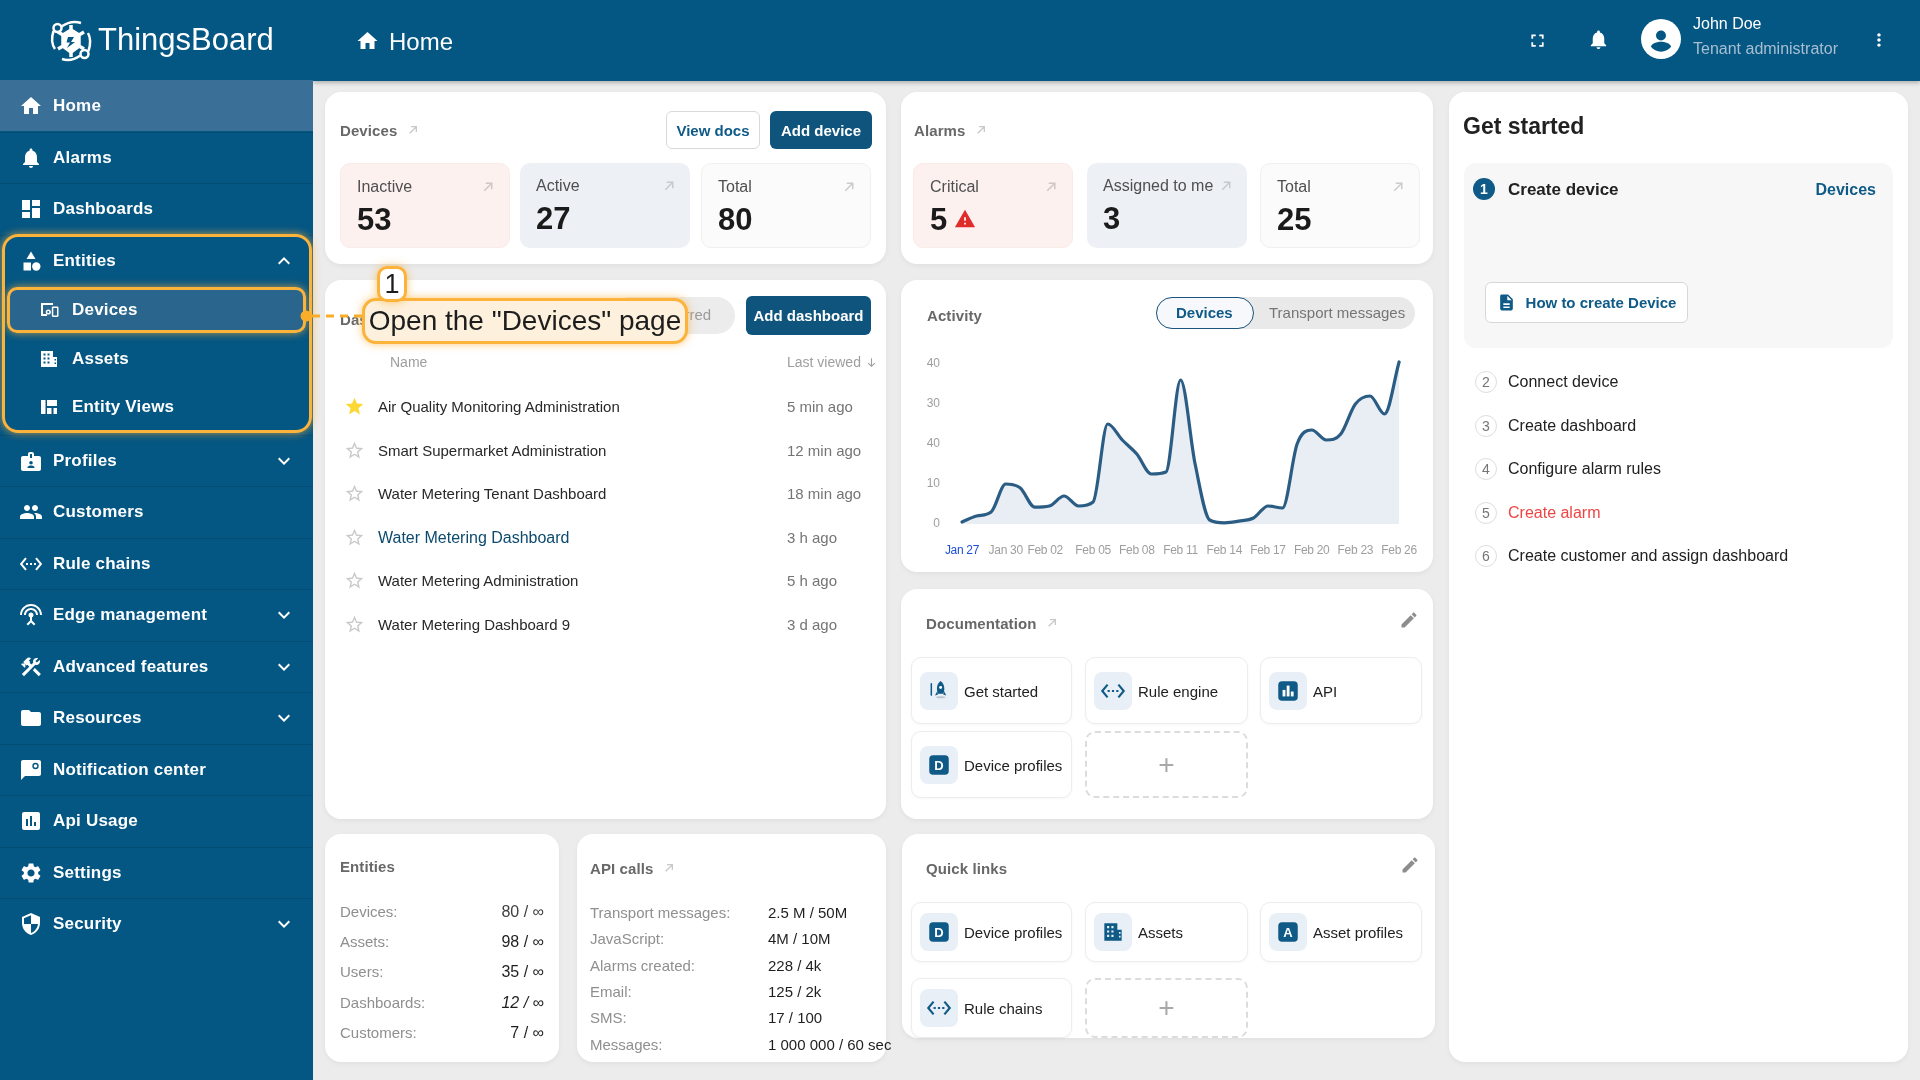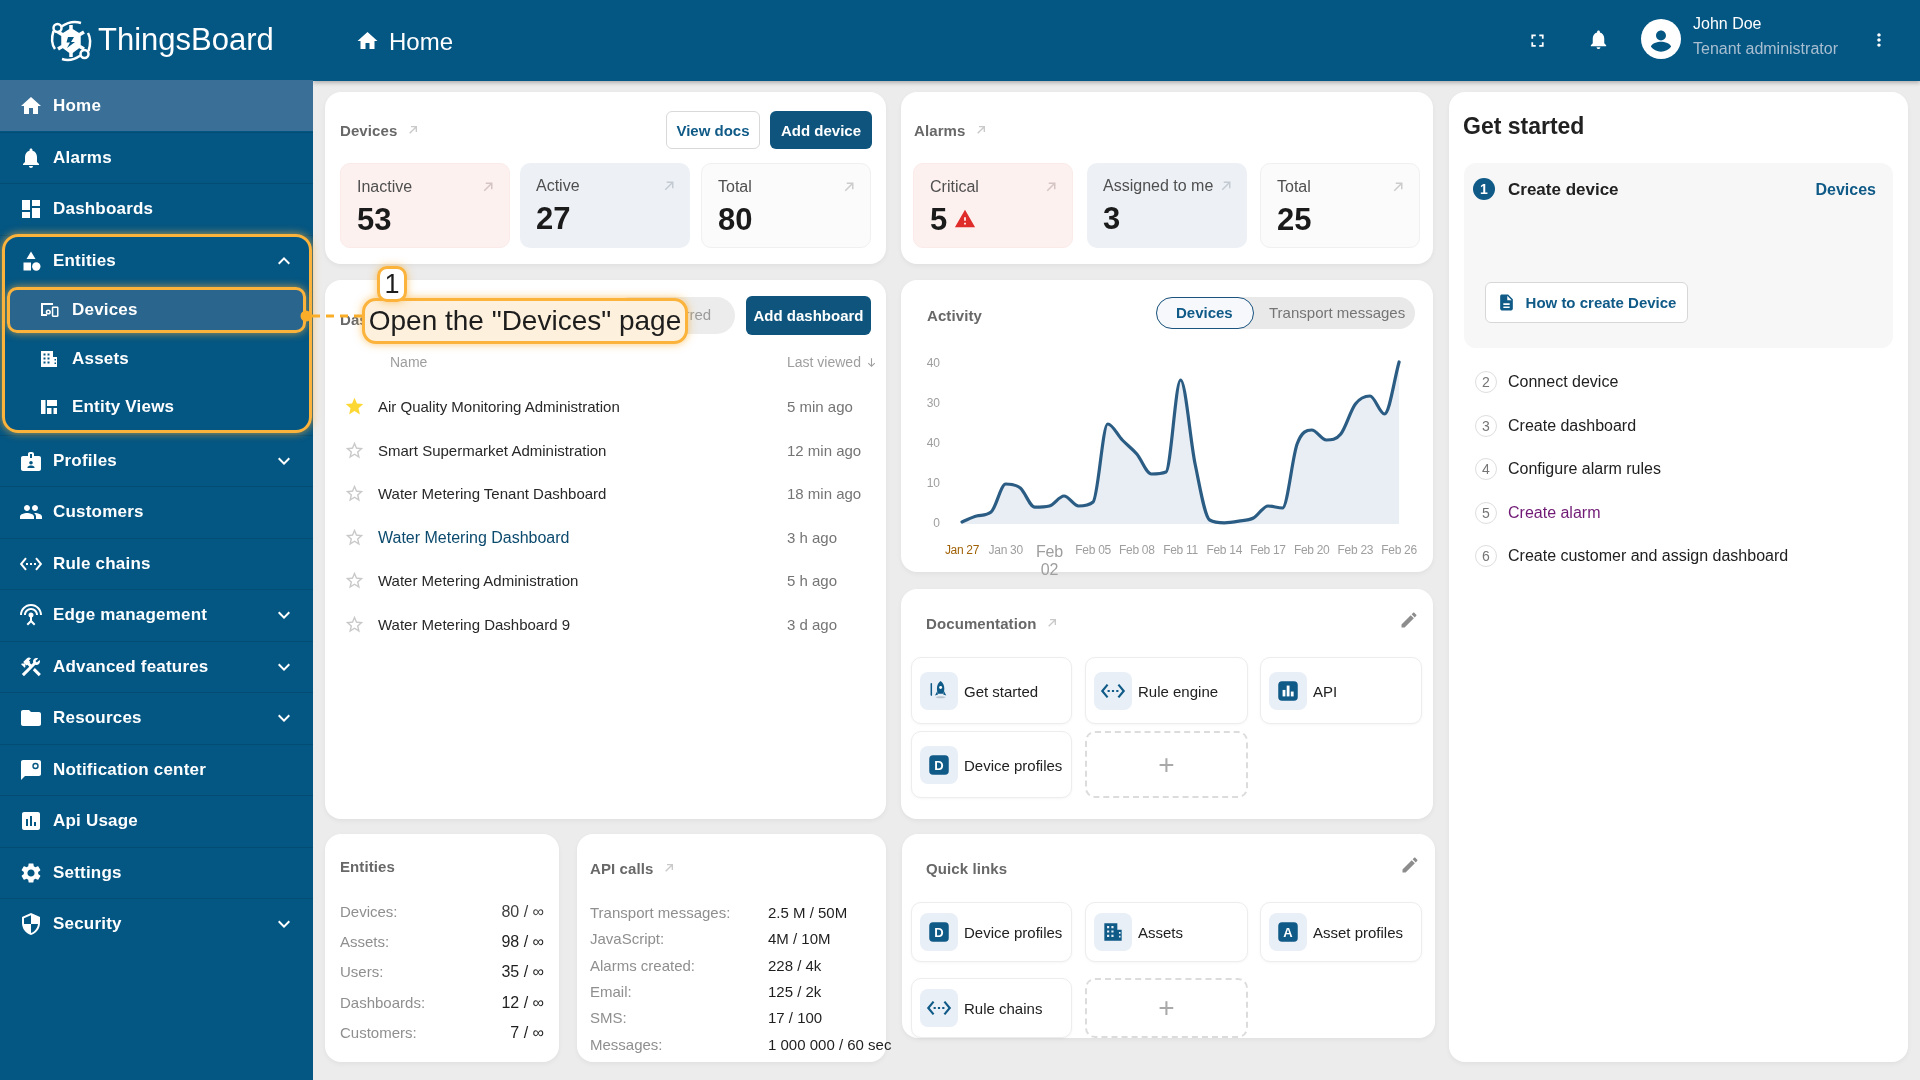--- a/index.html
+++ b/index.html
@@ -158,23 +158,23 @@
     <div class="abs" style="left:255px;top:17px;width:259px;height:32px;background:#e9e9e9;border-radius:16px;"></div>
     <div class="abs" style="left:255px;top:17px;width:98px;height:32px;background:#f6f8fb;border:1.5px solid #19537e;border-radius:16px;"></div>
     <div class="abs" style="left:275px;top:24px;font-size:15px;font-weight:bold;color:#0f5a87;">Devices</div>
     <div class="abs" style="left:368px;top:24px;font-size:15px;color:#757575;">Transport messages</div>
     <div id="chart">
         <div class="abs" style="right:493px;top:236px;font-size:12px;color:#9e9e9e;">0</div>
         <div class="abs" style="right:493px;top:196px;font-size:12px;color:#9e9e9e;">10</div>
         <div class="abs" style="right:493px;top:156px;font-size:12px;color:#9e9e9e;">40</div>
         <div class="abs" style="right:493px;top:116px;font-size:12px;color:#9e9e9e;">30</div>
         <div class="abs" style="right:493px;top:76px;font-size:12px;color:#9e9e9e;">40</div>
-        <div class="abs" style="left:39px;top:263px;width:44px;text-align:center;font-size:12px;color:#a16207;letter-spacing:-0.3px;">Jan 27</div>
+        <div class="abs" style="left:39px;top:263px;width:44px;text-align:center;font-size:12px;color:#1d4ed8;letter-spacing:-0.3px;">Jan 27</div>
         <div class="abs" style="left:82.71000000000001px;top:263px;width:44px;text-align:center;font-size:12px;color:#9e9e9e;letter-spacing:-0.3px;">Jan 30</div>
-        <div class="abs" style="left:126.42000000000002px;top:263px;width:44px;text-align:center;font-size:16px;color:#9e9e9e;letter-spacing:-0.3px;">Feb 02</div>
+        <div class="abs" style="left:126.42000000000002px;top:263px;width:44px;font-size:12px;color:#9e9e9e;letter-spacing:-0.3px;">Feb 02</div>
         <div class="abs" style="left:170.13px;top:263px;width:44px;text-align:center;font-size:12px;color:#9e9e9e;letter-spacing:-0.3px;">Feb 05</div>
         <div class="abs" style="left:213.84px;top:263px;width:44px;text-align:center;font-size:12px;color:#9e9e9e;letter-spacing:-0.3px;">Feb 08</div>
         <div class="abs" style="left:257.55px;top:263px;width:44px;text-align:center;font-size:12px;color:#9e9e9e;letter-spacing:-0.3px;">Feb 11</div>
         <div class="abs" style="left:301.26px;top:263px;width:44px;text-align:center;font-size:12px;color:#9e9e9e;letter-spacing:-0.3px;">Feb 14</div>
         <div class="abs" style="left:344.97px;top:263px;width:44px;text-align:center;font-size:12px;color:#9e9e9e;letter-spacing:-0.3px;">Feb 17</div>
         <div class="abs" style="left:388.68px;top:263px;width:44px;text-align:center;font-size:12px;color:#9e9e9e;letter-spacing:-0.3px;">Feb 20</div>
         <div class="abs" style="left:432.39px;top:263px;width:44px;text-align:center;font-size:12px;color:#9e9e9e;letter-spacing:-0.3px;">Feb 23</div>
         <div class="abs" style="left:476.1px;top:263px;width:44px;text-align:center;font-size:12px;color:#9e9e9e;letter-spacing:-0.3px;">Feb 26</div>
         <svg class="abs" style="left:40px;top:75px;" width="485" height="178">
           <path d="M21.0 167.0C25.9 165.0 30.7 162.2 35.6 161.0C40.4 159.8 45.3 160.8 50.1 157.0C55.0 153.2 59.9 129.0 64.7 129.0C69.6 129.0 74.4 129.1 79.3 133.0C84.1 136.9 89.0 152.2 93.8 152.2C98.7 152.2 103.6 152.2 108.4 151.0C113.3 149.8 118.1 141.0 123.0 141.0C127.8 141.0 132.7 151.0 137.6 151.0C142.4 151.0 147.3 151.0 152.1 147.0C157.0 143.0 161.8 69.0 166.7 69.0C171.6 69.0 176.4 80.0 181.3 85.0C186.1 90.0 191.0 93.3 195.8 99.0C200.7 104.7 205.6 119.0 210.4 119.0C215.3 119.0 220.1 119.0 225.0 117.0C229.8 115.0 234.7 25.0 239.6 25.0C244.4 25.0 249.3 85.7 254.1 109.0C259.0 132.3 263.8 162.2 268.7 165.0C273.5 167.8 278.4 167.8 283.3 167.8C288.1 167.8 293.0 167.0 297.8 166.2C302.7 165.4 307.5 165.5 312.4 163.0C317.3 160.5 322.1 151.0 327.0 151.0C331.8 151.0 336.7 153.0 341.5 153.0C346.4 153.0 351.3 102.0 356.1 89.0C361.0 76.0 365.8 75.0 370.7 75.0C375.5 75.0 380.4 85.0 385.3 85.0C390.1 85.0 395.0 85.0 399.8 79.0C404.7 73.0 409.5 55.3 414.4 49.0C419.2 42.7 424.1 41.0 429.0 41.0C433.8 41.0 438.7 59.0 443.5 59.0C448.4 59.0 453.2 24.3 458.1 7.0L458.1 169 L21.0 169 Z" fill="#e9eef5"></path>
@@ -234,21 +234,21 @@
         <div class="plus">+</div>
       </div>
   </div>
 
   <div class="card" style="left:12px;top:753px;width:234px;height:228px;">
     <div class="abs" style="left:15px;top:24px;"><span class="ctitle">Entities</span></div>
     <div id="entrows">
         <div class="kv" style="left:15px;top:69px;width:204px;"><span class="k">Devices:</span><span style="float:right;color:#404040;font-size:16px;padding-left:20px;">80 / ∞</span></div>
         <div class="kv" style="left:15px;top:99.2px;width:204px;"><span class="k">Assets:</span><span style="float:right;color:#1f1f1f;font-size:16px;">98 / ∞</span></div>
         <div class="kv" style="left:15px;top:129.4px;width:204px;"><span class="k">Users:</span><span style="float:right;color:#1f1f1f;font-size:16px;">35 / ∞</span></div>
-        <div class="kv" style="left:15px;top:159.6px;width:204px;"><span class="k">Dashboards:</span><span style="float:right;color:#1f1f1f;font-size:16px;">12 / ∞</span></div>
+        <div class="kv" style="left:15px;top:159.6px;width:204px;"><span class="k">Dashboards:</span><span style="float:right;color:#1f1f1f;font-size:16px;font-style:italic;">12 / ∞</span></div>
         <div class="kv" style="left:15px;top:189.8px;width:204px;"><span class="k">Customers:</span><span style="float:right;color:#1f1f1f;font-size:16px;">7 / ∞</span></div>
       </div>
   </div>
 
   <div class="card" style="left:264px;top:753px;width:309px;height:228px;">
     <div class="abs" style="left:13px;top:26px;"><span class="ctitle">API calls</span><svg class="hdr-ar" viewBox="0 0 24 24" fill="none" stroke="#c9c9c9" stroke-width="2">
           <path d="M7 17L17 7M9 7h8v8"></path>
         </svg></div>
     <div id="apirows">
         <div class="kv" style="left:13px;top:70px;width:290px;"><span class="k">Transport messages:</span><span class="abs" style="left:178px;top:0;color:#1f1f1f;font-size:15px;white-space:nowrap;">2.5 M / 50M</span></div>
@@ -317,21 +317,21 @@
         How to create Device</div>
     </div>
     <div id="steps">
         <div class="abs" style="left:26px;top:279px;width:22px;height:22px;border-radius:50%;border:1.5px solid #dedede;color:#757575;font-size:14px;display:flex;align-items:center;justify-content:center;">2</div>
         <div class="abs" style="left:59px;top:281px;font-size:16px;color:#212121;">Connect device</div>
         <div class="abs" style="left:26px;top:322.6px;width:22px;height:22px;border-radius:50%;border:1.5px solid #dedede;color:#757575;font-size:14px;display:flex;align-items:center;justify-content:center;">3</div>
         <div class="abs" style="left:59px;top:324.6px;font-size:16px;color:#212121;">Create dashboard</div>
         <div class="abs" style="left:26px;top:366.2px;width:22px;height:22px;border-radius:50%;border:1.5px solid #dedede;color:#757575;font-size:14px;display:flex;align-items:center;justify-content:center;">4</div>
         <div class="abs" style="left:59px;top:368.2px;font-size:16px;color:#212121;">Configure alarm rules</div>
         <div class="abs" style="left:26px;top:409.8px;width:22px;height:22px;border-radius:50%;border:1.5px solid #dedede;color:#757575;font-size:14px;display:flex;align-items:center;justify-content:center;">5</div>
-        <div class="abs" style="left:59px;top:411.8px;font-size:16px;color:#701a75;">Create alarm</div>
+        <div class="abs" style="left:59px;top:411.8px;font-size:16px;color:#ef4444;">Create alarm</div>
         <div class="abs" style="left:26px;top:453.4px;width:22px;height:22px;border-radius:50%;border:1.5px solid #dedede;color:#757575;font-size:14px;display:flex;align-items:center;justify-content:center;">6</div>
         <div class="abs" style="left:59px;top:455.4px;font-size:16px;color:#212121;">Create customer and assign dashboard</div>
       </div>
   </div>
 </div>
 <div id="topbar">
   <svg class="abs" style="left:42px;top:29px" width="25" height="24" viewBox="0 0 24 24" fill="#fff">
       <path d="M10 20v-6h4v6h5v-8h3L12 3 2 12h3v8z"></path>
     </svg>
   <div class="abs" style="left:76px;top:28px;font-size:24px;color:#fff;">Home</div>

